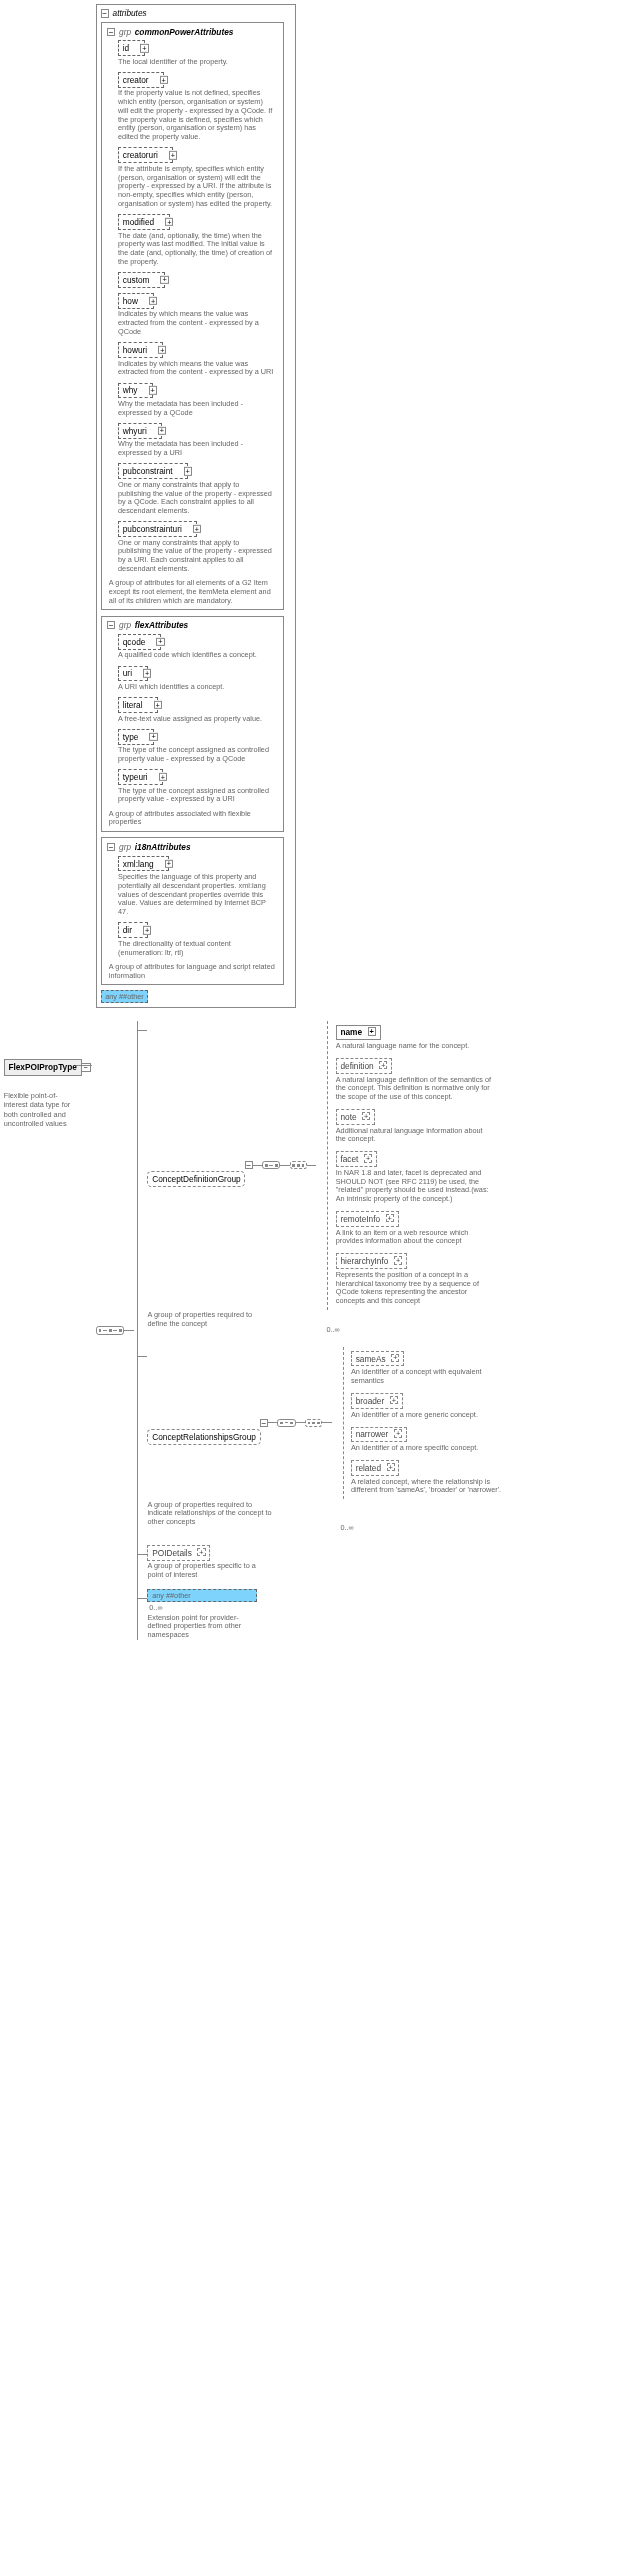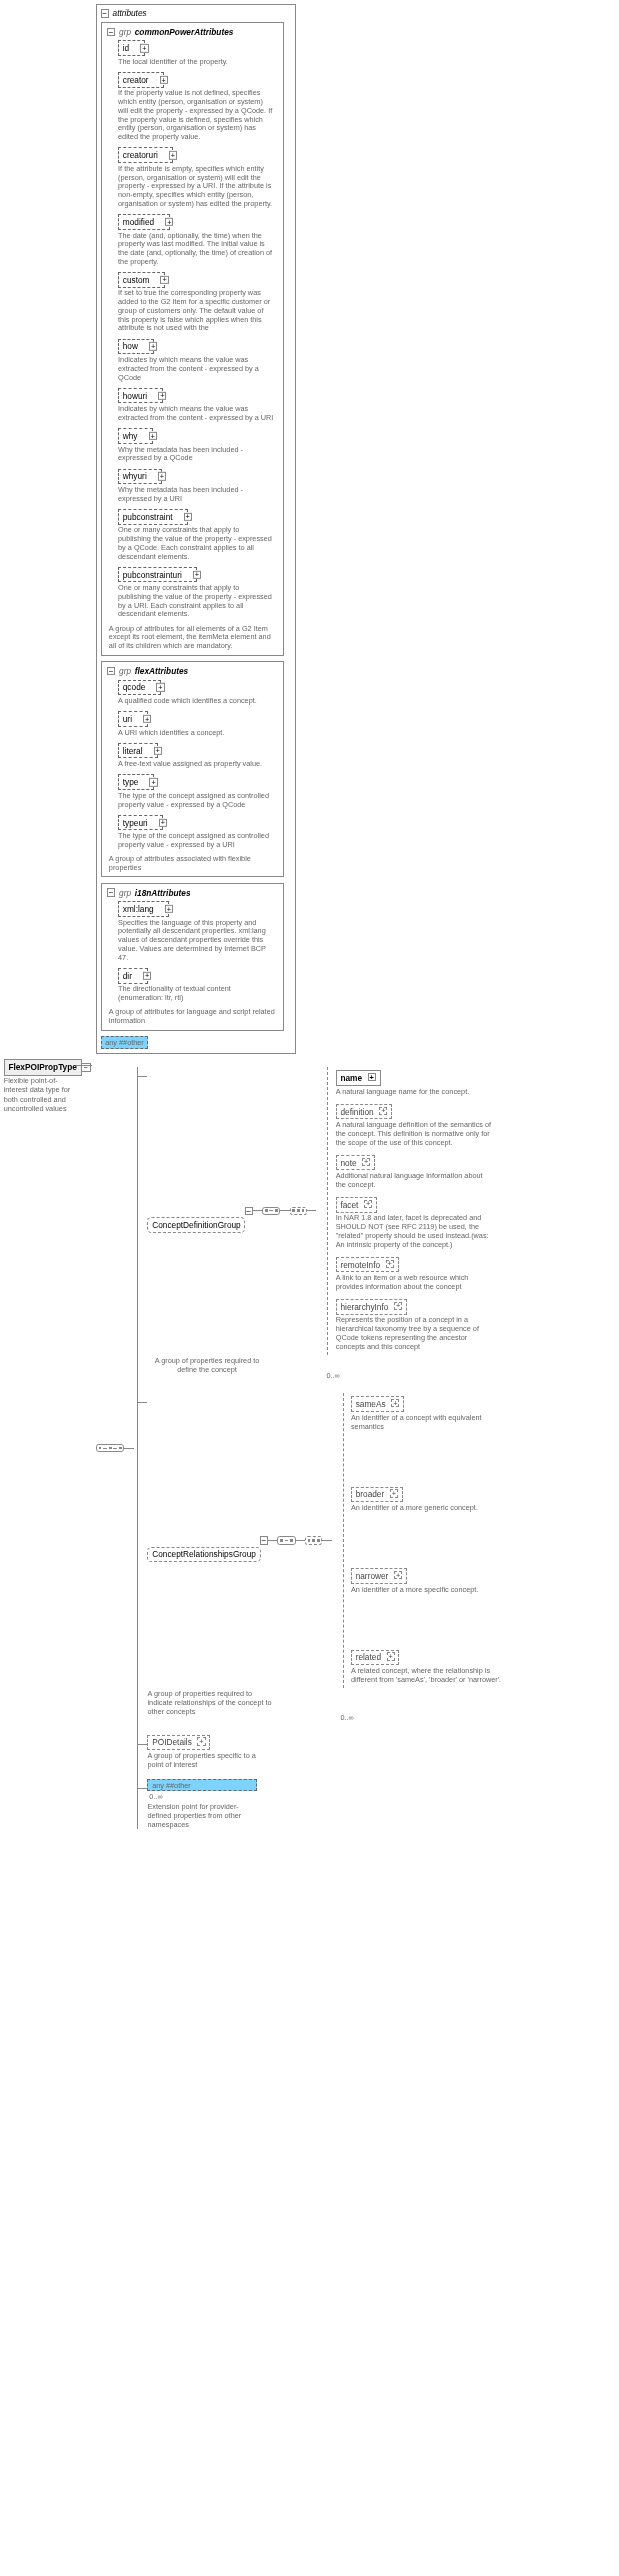--- a/index.html
+++ b/index.html
@@ -15,21 +15,21 @@
     padding: 2.8px 3.7px; font-weight: bold; font-size: 8.3px;
   }
   .root-btn {
     border: 0.9px solid #888; border-left: none;
     width: 9.2px; height: 9.2px; background: #fff;
     display: inline-flex; align-items: center; justify-content: center;
     font-size: 7.3px; line-height: 1;
   }
   .small-desc {
     font-size: 7.3px; color: #666; line-height: 1.25;
-    margin-top: 0;
+    margin-top: 15px;
   }
   .seq-box {
     border: 0.9px solid #888; border-radius: 2.8px;
     padding: 1.8px; display: flex; align-items: center; gap: 1.8px;
     background: #fff;
   }
   .seq-dot { width: 2.8px; height: 2.8px; background: #888; }
   .seq-dash { width: 3.7px; height: 0.9px; background: #888; }
 
   .big-frame {
@@ -140,21 +140,21 @@
         <div class="grp-hdr">
           <span class="minus-box">−</span>
           <span class="grp-tag">grp</span>
           <span class="label" style="font-weight:bold;">commonPowerAttributes</span>
         </div>
         <div id="g1-items">
             <div class="attr-item"><span class="attr-name">id<span class="plus">+</span></span><div class="attr-doc">The local identifier of the property.</div></div>
             <div class="attr-item"><span class="attr-name">creator<span class="plus">+</span></span><div class="attr-doc">If the property value is not defined, specifies which entity (person, organisation or system) will edit the property - expressed by a QCode. If the property value is defined, specifies which entity (person, organisation or system) has edited the property value.</div></div>
             <div class="attr-item"><span class="attr-name">creatoruri<span class="plus">+</span></span><div class="attr-doc">If the attribute is empty, specifies which entity (person, organisation or system) will edit the property - expressed by a URI. If the attribute is non-empty, specifies which entity (person, organisation or system) has edited the property.</div></div>
             <div class="attr-item"><span class="attr-name">modified<span class="plus">+</span></span><div class="attr-doc">The date (and, optionally, the time) when the property was last modified. The initial value is the date (and, optionally, the time) of creation of the property.</div></div>
-            <div class="attr-item"><span class="attr-name">custom<span class="plus">+</span></span><div class="attr-doc">If set to true the corresponding property was added to the G2 Item for a specific customer or group of customers only. The default value of this property is false which applies when this attribute is not used with the</div></div>
+            <div class="attr-item"><span class="attr-name">custom<span class="plus">+</span></span></div>
             <div class="attr-item"><span class="attr-name">how<span class="plus">+</span></span><div class="attr-doc">Indicates by which means the value was extracted from the content - expressed by a QCode</div></div>
             <div class="attr-item"><span class="attr-name">howuri<span class="plus">+</span></span><div class="attr-doc">Indicates by which means the value was extracted from the content - expressed by a URI</div></div>
             <div class="attr-item"><span class="attr-name">why<span class="plus">+</span></span><div class="attr-doc">Why the metadata has been included - expressed by a QCode</div></div>
             <div class="attr-item"><span class="attr-name">whyuri<span class="plus">+</span></span><div class="attr-doc">Why the metadata has been included - expressed by a URI</div></div>
             <div class="attr-item"><span class="attr-name">pubconstraint<span class="plus">+</span></span><div class="attr-doc">One or many constraints that apply to publishing the value of the property - expressed by a QCode. Each constraint applies to all descendant elements.</div></div>
             <div class="attr-item"><span class="attr-name">pubconstrainturi<span class="plus">+</span></span><div class="attr-doc">One or many constraints that apply to publishing the value of the property - expressed by a URI. Each constraint applies to all descendant elements.</div></div>
           </div>
         <div class="grp-doc">A group of attributes for all elements of a G2 Item except its root element, the itemMeta element and all of its children which are mandatory.</div>
       </div>
 
@@ -243,21 +243,21 @@
                   <div class="leaf-item"><div class="node-box dashed">
                       <span>remoteInfo</span>
                       <span class="plus">+</span>
                     </div><div class="leaf-doc">A link to an item or a web resource which provides information about the concept</div></div>
                   <div class="leaf-item"><div class="node-box dashed">
                       <span>hierarchyInfo</span>
                       <span class="plus">+</span>
                     </div><div class="leaf-doc">Represents the position of a concept in a hierarchical taxonomy tree by a sequence of QCode tokens representing the ancestor concepts and this concept</div></div>
                 </div>
             </div>
-            <div class="leaf-doc" style="width:119px;text-align:center;">A group of properties required to define the concept</div>
+            <div class="leaf-doc" style="width:119px;">A group of properties required to define the concept</div>
             <div class="occurs" style="margin-left:179px; margin-top:-3.7px;">0..∞</div>
           </div>
         </div>
 
         <div style="height:13px;"></div>
 
         <div class="sub-branch">
           <div class="col">
             <div class="grp-row">
               <div class="grp-node">ConceptRelationshipsGroup</div>
@@ -268,21 +268,21 @@
                   <div class="seq-dash"></div>
                   <div class="seq-dot"></div>
                 </div>
               <div class="spacer-line-sm"></div>
               <div class="seq-box" style="border-style:dashed;">
                   <div class="seq-dot"></div>
                   <div class="seq-dot"></div>
                   <div class="seq-dot"></div>
                 </div>
               <div class="spacer-line-sm"></div>
-              <div class="leaf-col" id="crg-leaves" style="border-left:0.9px dashed #888; padding-left:7.3px;gap:48px;">
+              <div class="leaf-col" id="crg-leaves" style="border-left:0.9px dashed #888; padding-left:7.3px;">
                   <div class="leaf-item"><div class="node-box dashed">
                       <span>sameAs</span>
                       <span class="plus">+</span>
                     </div><div class="leaf-doc">An identifier of a concept with equivalent semantics</div></div>
                   <div class="leaf-item"><div class="node-box dashed">
                       <span>broader</span>
                       <span class="plus">+</span>
                     </div><div class="leaf-doc">An identifier of a more generic concept.</div></div>
                   <div class="leaf-item"><div class="node-box dashed">
                       <span>narrower</span>

